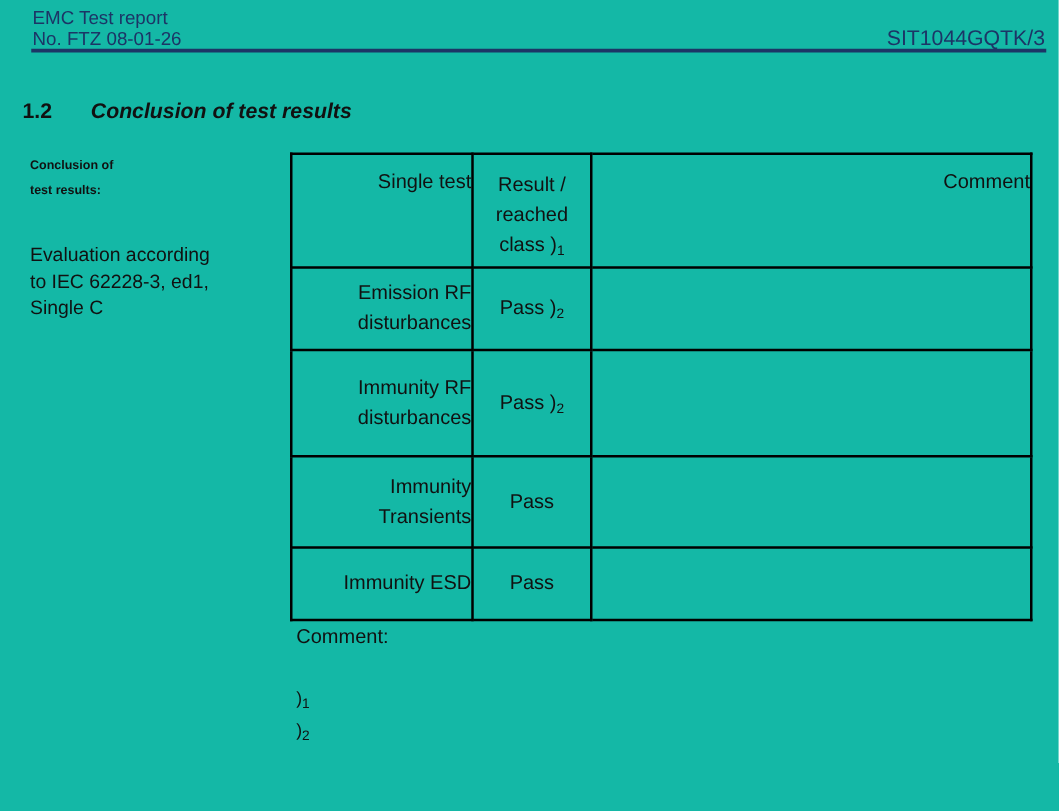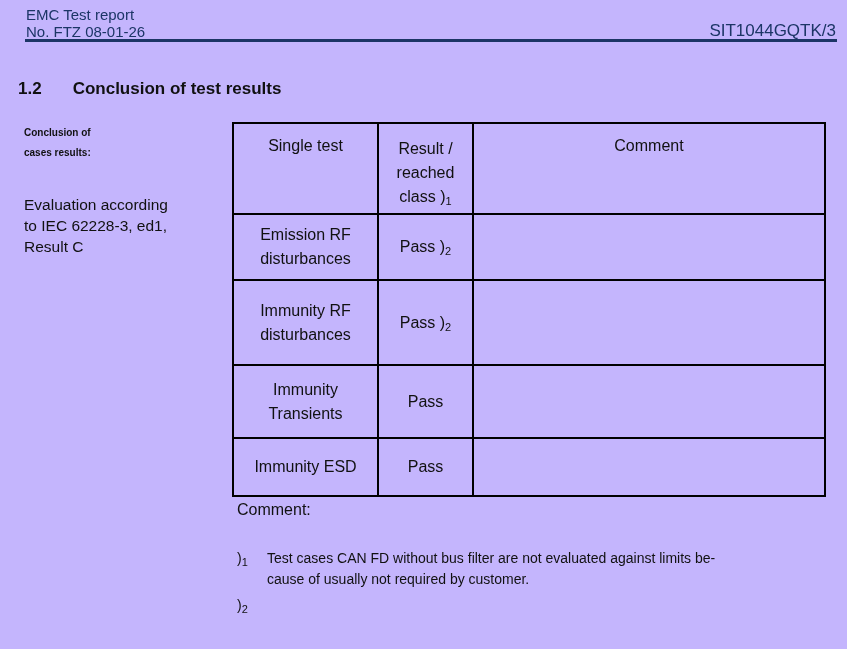--- a/index.html
+++ b/index.html
@@ -6,21 +6,21 @@
     --navy: #1c3566;
     --ink: #111111;
     --border: #000000;
   }
   * { box-sizing: border-box; }
   html, body { margin: 0; padding: 0; background: #ffffff; }
   .page {
     position: relative;
     width: 847px;
     height: 649px;
-    background: #c4b5fd;
+    background: #14b8a6;
     font-family: "Liberation Sans", sans-serif;
     color: var(--ink);
     overflow: hidden;
   }
 
   
   .hdr-left {
     position: absolute;
     left: 26px;
     top: 6px;
@@ -48,21 +48,21 @@
 
   
   .section-heading {
     position: absolute;
     left: 18px;
     top: 79px;
     font-size: 17px;
     font-weight: bold;
     white-space: nowrap;
   }
-  .section-heading .sec-title { margin-left: 31px; }
+  .section-heading .sec-title { margin-left: 31px; font-style: italic; }
 
   
   .sidebar {
     position: absolute;
     left: 24px;
     top: 123px;
     width: 205px;
   }
   .sb-bold { font-weight: bold; font-size: 10px; line-height: 20px; }
   .sb-eval { margin-top: 31px; font-size: 15.5px; line-height: 21px; }
@@ -78,21 +78,21 @@
   }
   table.results th, table.results td {
     border: 2px solid var(--border);
     font-weight: normal;
     padding: 0;
   }
   .col-test    { width: 145px; }
   .col-result  { width: 95px; }
   .col-comment { width: 352px; }
   tr.hdr-row th { vertical-align: top; padding-top: 13px; height: 91px; }
-  th.c1, th.c3, td.c1 { text-align: center; padding-left: 8px; padding-right: 4px; }
+  th.c1, th.c3, td.c1 { text-align: right; padding-left: 8px; padding-right: 4px; }
   th.c2, td.c2 { text-align: center; }
   th.c2 { line-height: 24px; }
   td.c1 { vertical-align: middle; line-height: 24px; }
   td.c2 { vertical-align: middle; }
   td.c3 { vertical-align: middle; }
   tr.row-1 td { height: 66px; }
   tr.row-2 td { height: 85px; }
   tr.row-3 td { height: 73px; }
   tr.row-4 td { height: 58px; }
   sub.fnref {
@@ -132,26 +132,26 @@
   <div class="hdr-right">SIT1044GQTK/3</div>
   <div class="hdr-rule"></div>
 
   <div class="section-heading">
     <span class="sec-num">1.2</span><span class="sec-title">Conclusion of test results</span>
   </div>
 
   <div class="sidebar">
     <div class="sb-bold">
       <div>Conclusion of</div>
-      <div>cases results:</div>
+      <div>test results:</div>
     </div>
     <div class="sb-eval">
       <div>Evaluation according</div>
       <div>to IEC 62228-3, ed1,</div>
-      <div>Result C</div>
+      <div>Single C</div>
     </div>
   </div>
 
   <table class="results">
     <colgroup>
       <col class="col-test">
       <col class="col-result">
       <col class="col-comment">
     </colgroup>
     <tbody>
@@ -200,23 +200,19 @@
         <td class="c3"></td>
       </tr>
     </tbody>
   </table>
 
   <div class="comment-label">Comment:</div>
 
   <div class="footnotes">
     <div class="fn">
       <div class="fn-marker"><span>)</span><sub class="fnref">1</sub></div>
-      <div class="fn-text">
-        <div>Test cases CAN FD without bus filter are not evaluated against limits be-</div>
-        <div>cause of usually not required by customer.</div>
-      </div>
     </div>
     <div class="fn">
       <div class="fn-marker"><span>)</span><sub class="fnref">2</sub></div>
     </div>
   </div>
 
 </div>
 
 </body></html>

